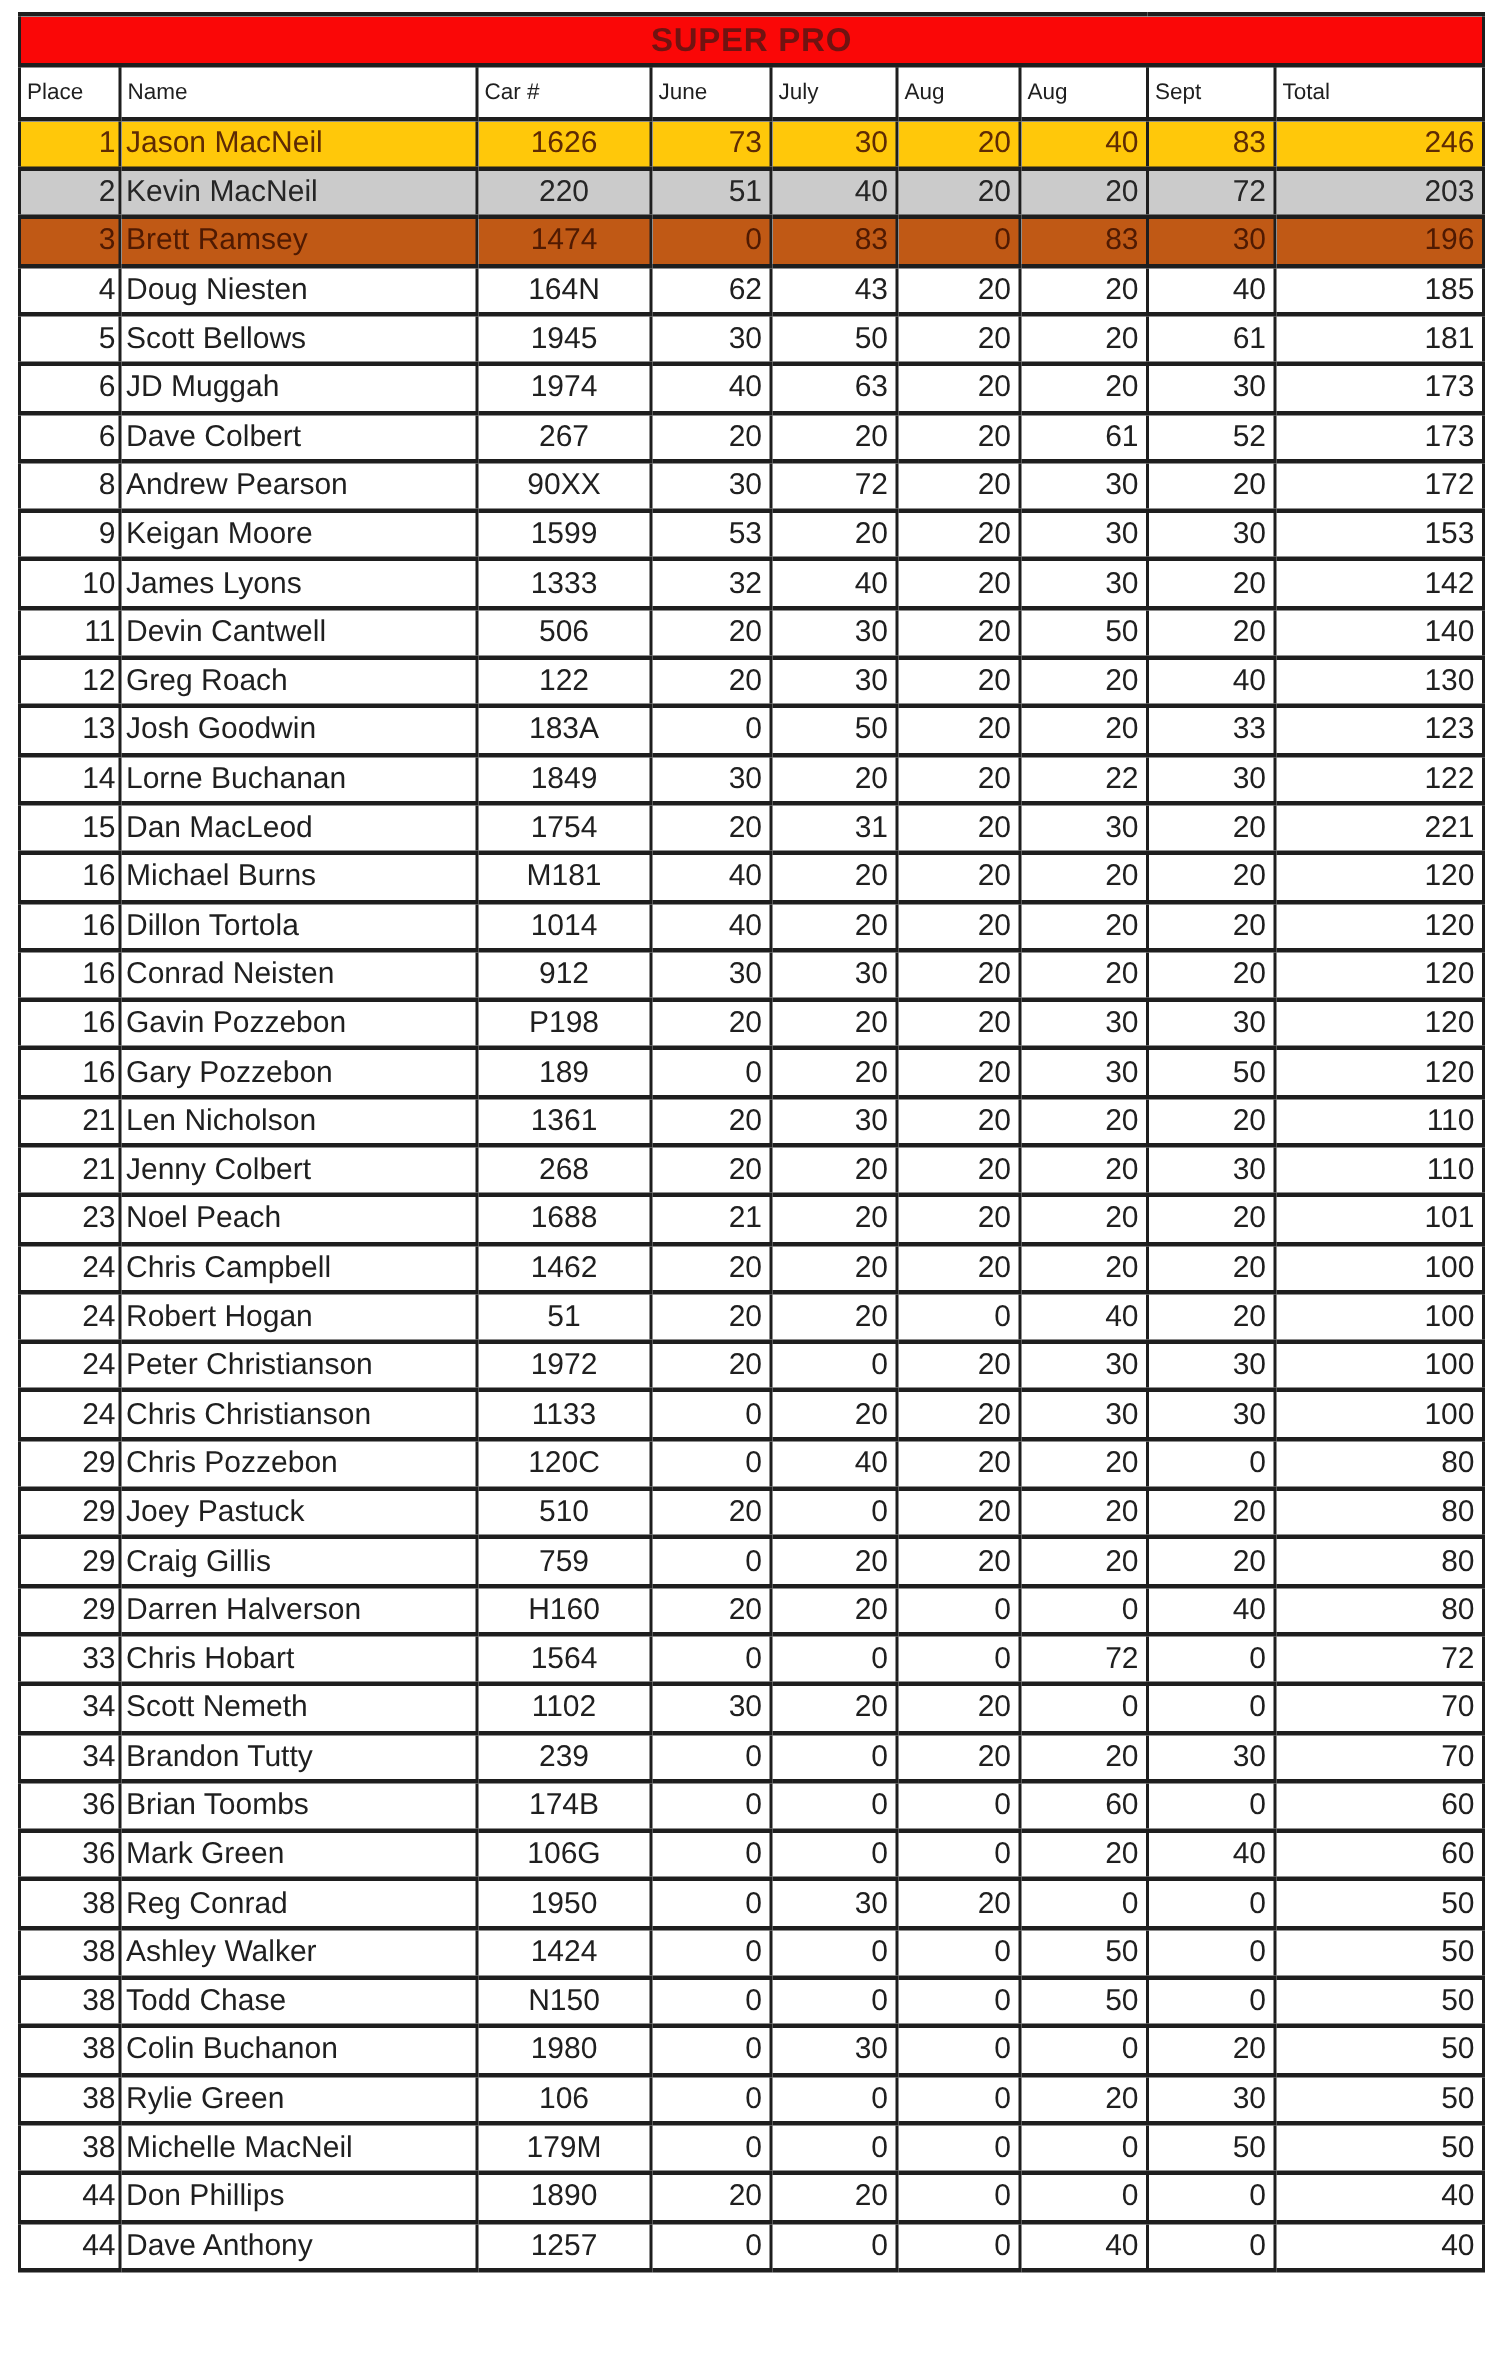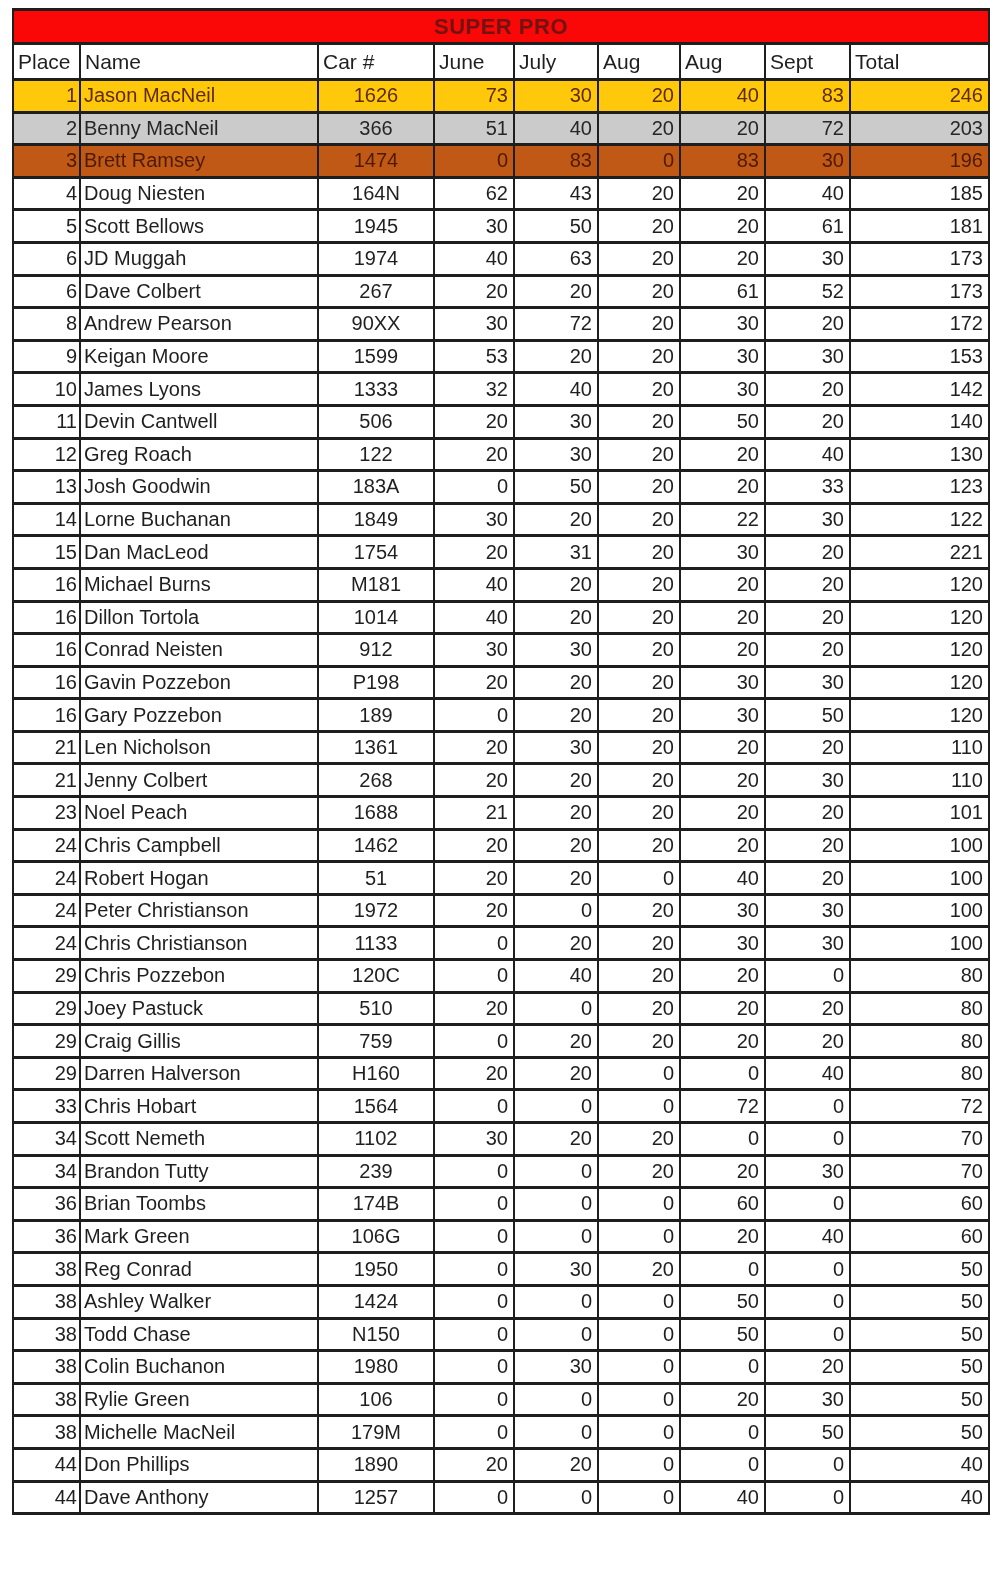--- a/index.html
+++ b/index.html
@@ -37,21 +37,21 @@
     font-weight: bold;
     font-size: 22px;
     text-align: center;
     height: 34px;
     letter-spacing: 0.5px;
   }
   tr.header-row th {
     background: #ffffff;
     color: var(--text, #1f1f1f);
     font-weight: normal;
-    font-size: 21px;
+    font-size: 15px;
     text-align: left;
     padding: 2px 3px 2px 4px;
     height: 36px;
   }
   tbody tr {
     height: 32.6px;
   }
   tbody td {
     font-size: 20px;
     color: var(--text, #1f1f1f);
@@ -105,22 +105,22 @@
           <td>1626</td>
           <td>73</td>
           <td>30</td>
           <td>20</td>
           <td>40</td>
           <td>83</td>
           <td>246</td>
         </tr>
         <tr class="silver">
           <td>2</td>
-          <td>Benny MacNeil</td>
-          <td>366</td>
+          <td>Kevin MacNeil</td>
+          <td>220</td>
           <td>51</td>
           <td>40</td>
           <td>20</td>
           <td>20</td>
           <td>72</td>
           <td>203</td>
         </tr>
         <tr class="bronze">
           <td>3</td>
           <td>Brett Ramsey</td>

